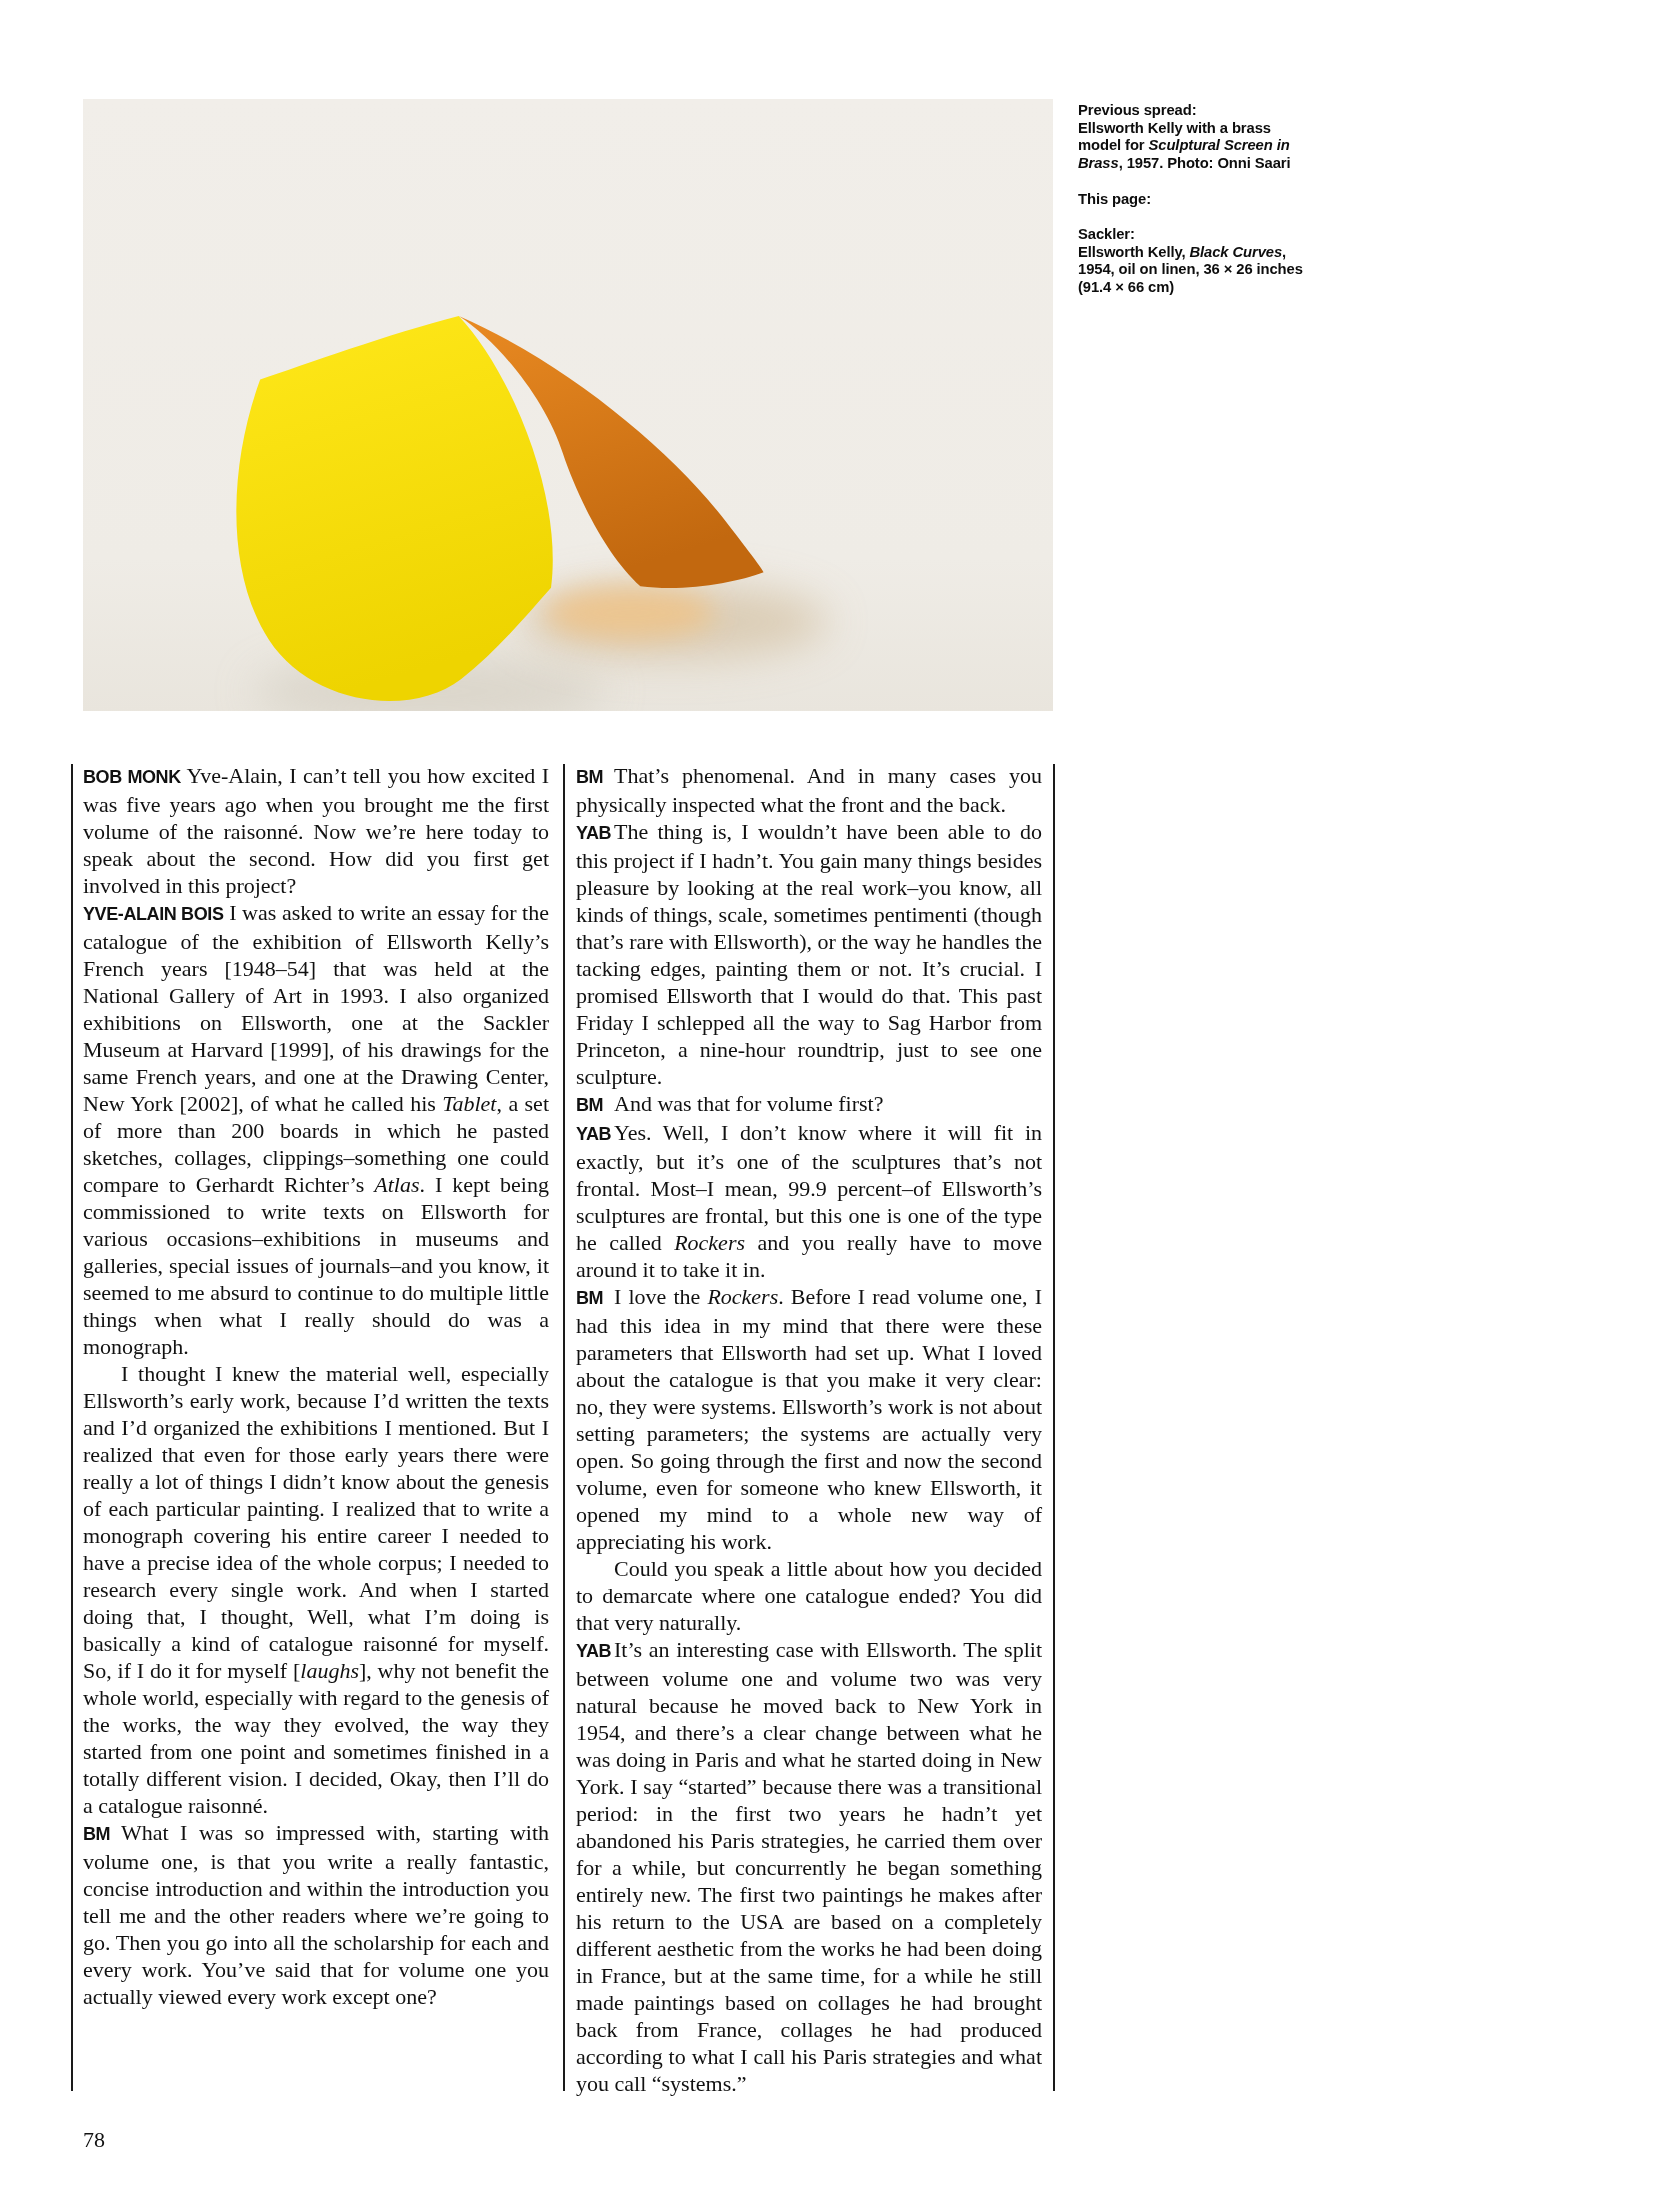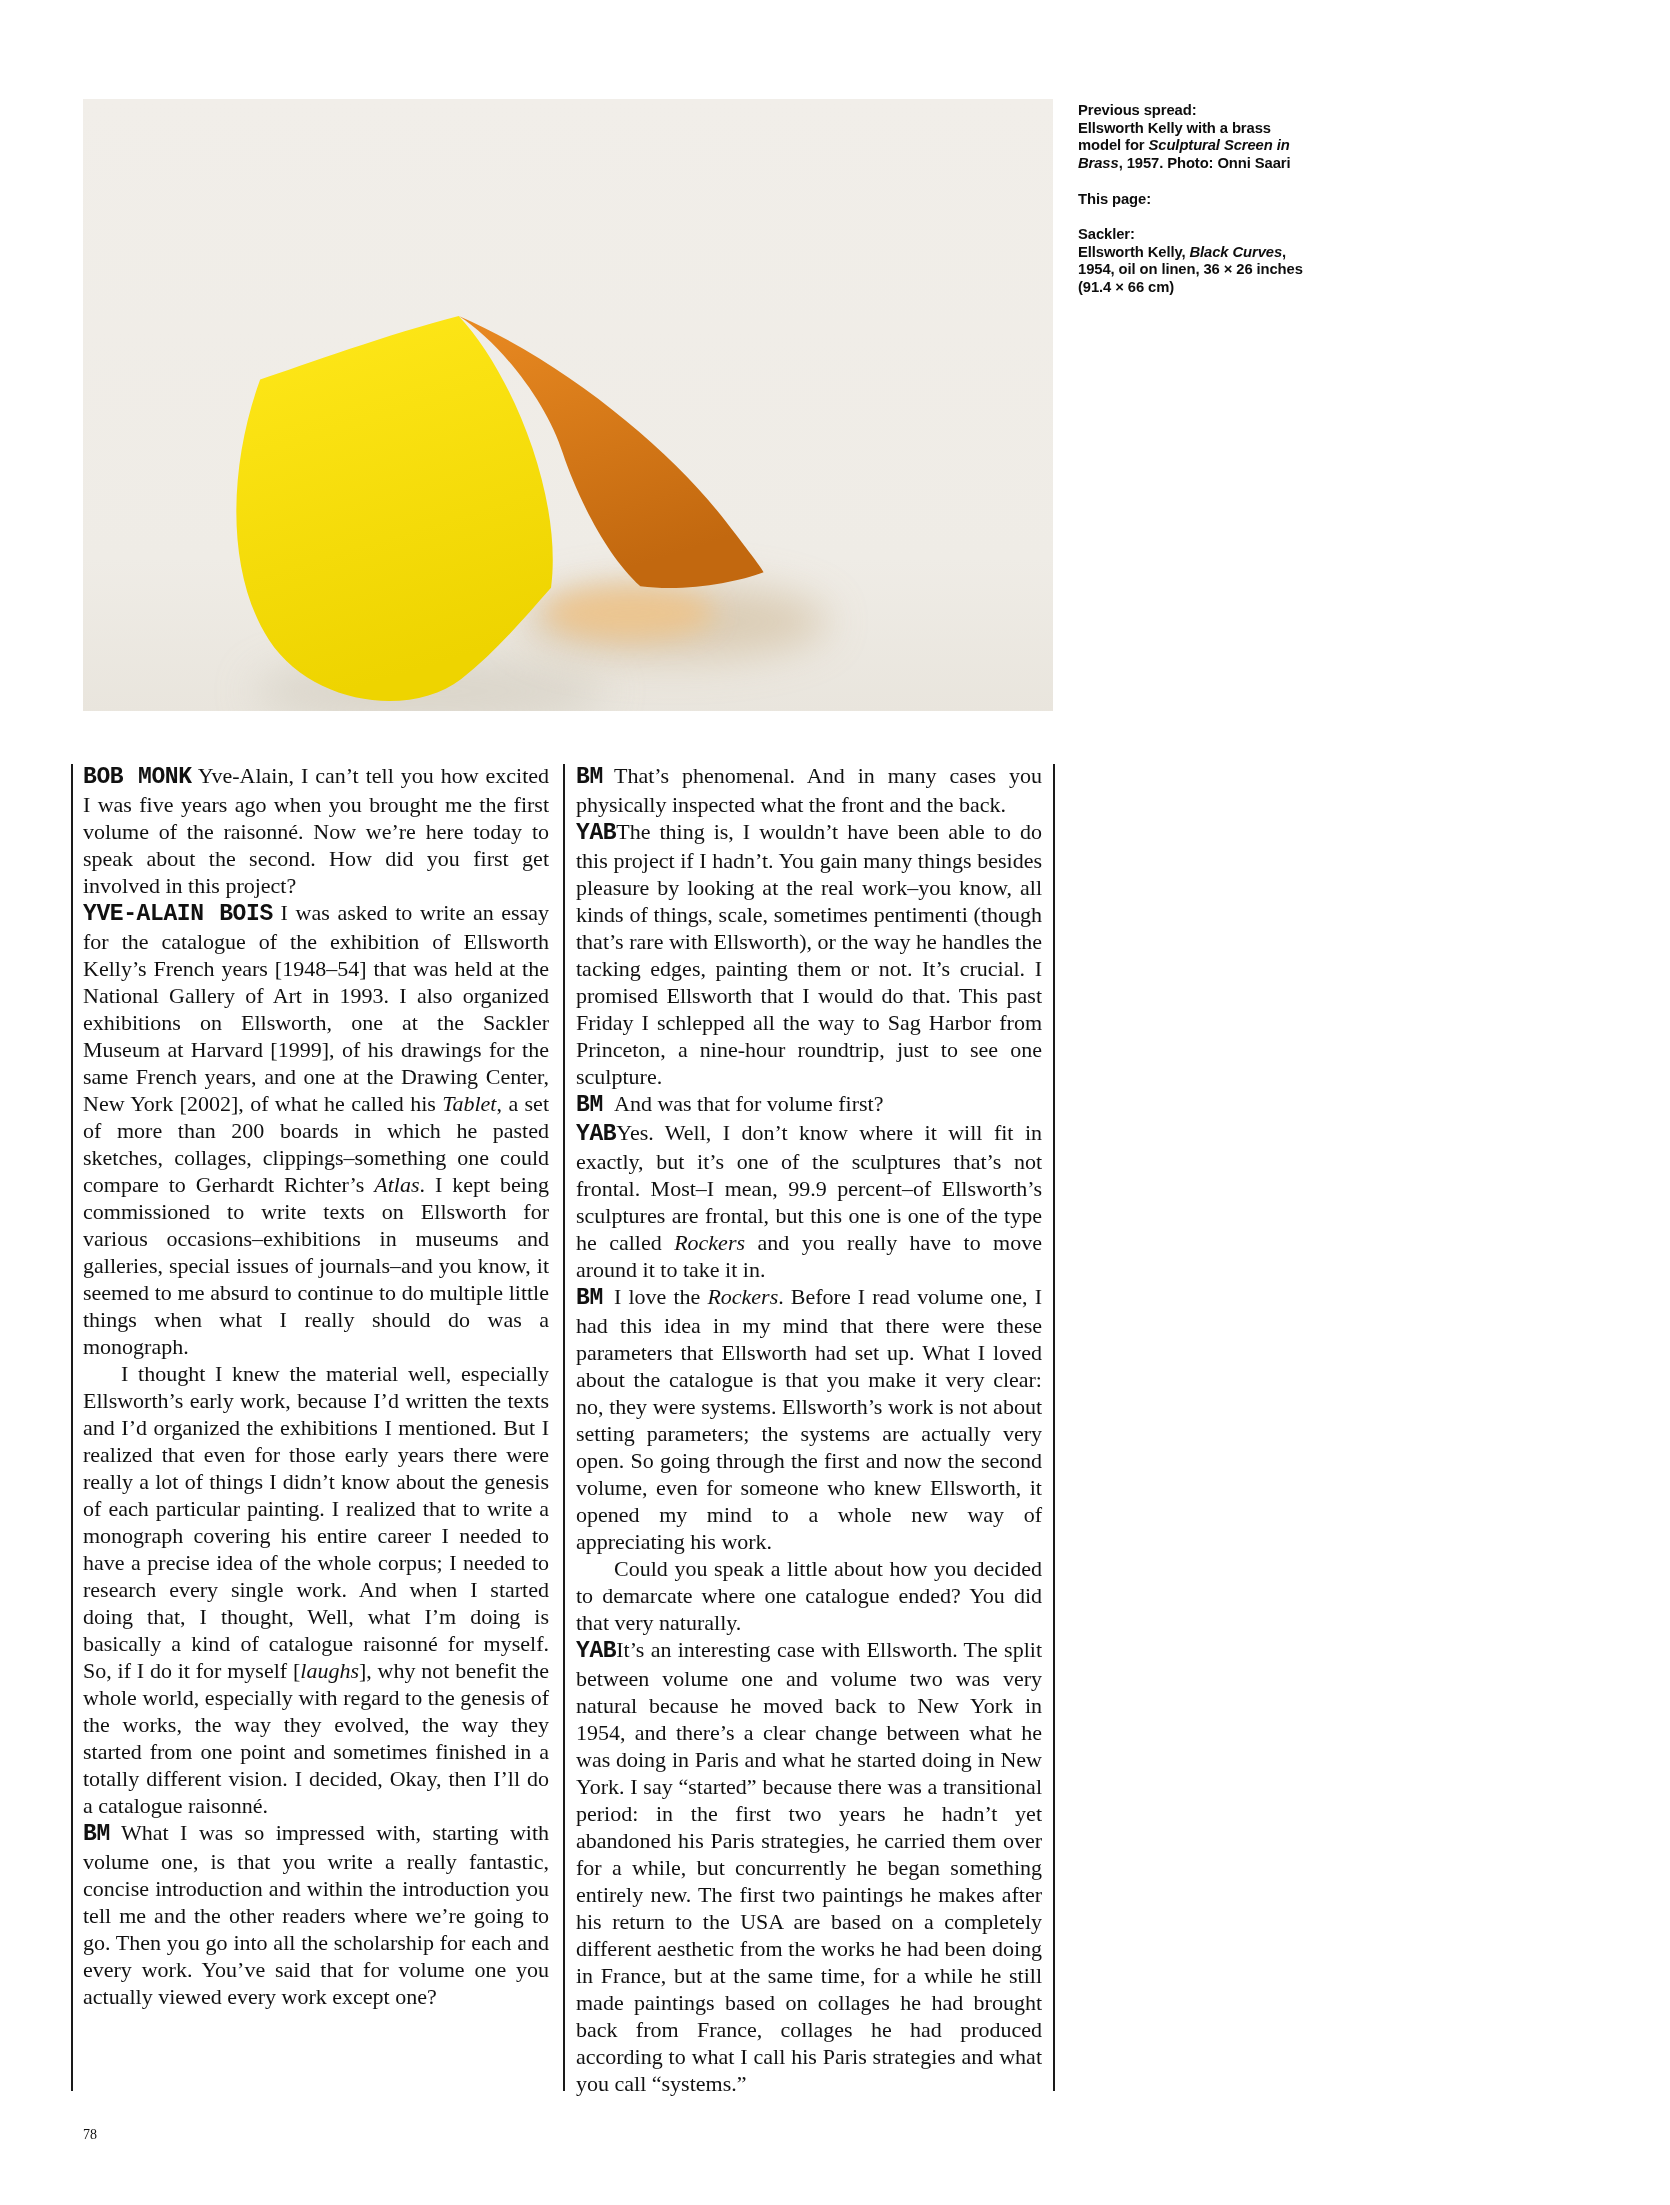--- a/index.html
+++ b/index.html
@@ -32,28 +32,28 @@
   .rule.r1{left:71px;} .rule.r2{left:563px;} .rule.r3{left:1053px;}
   .col{
     position:absolute;top:762px;width:466px;
     font-size:22px;line-height:27px;
     text-align:justify;hyphens:auto;-webkit-hyphens:auto;
   }
   .col.left{left:83px;} .col.right{left:576px;}
   .turn{margin:0;}
   .turn.indent{text-indent:38px;}
   .label{
-    font-family:Liberation Mono, monospace;font-weight:700;
-    font-size:23px;letter-spacing:-0.4px;
+    font-family:Liberation Sans, sans-serif;font-weight:700;
+    font-size:18px;letter-spacing:-0.4px;
   }
   .label.short{display:inline-block;min-width:38px;text-indent:0;}
   
   .folio{
     position:absolute;left:83px;top:2127px;
-    font-family:"Liberation Serif",serif;font-size:14px;color:#111;
+    font-family:"Liberation Serif",serif;font-size:22px;color:#111;
   }
 </style>
 </head>
 <body>
 
 <div class="page">
 
   <div class="photo">
     <svg viewBox="0 0 1314 829" width="970" height="612" xmlns="http://www.w3.org/2000/svg">
       <defs>

